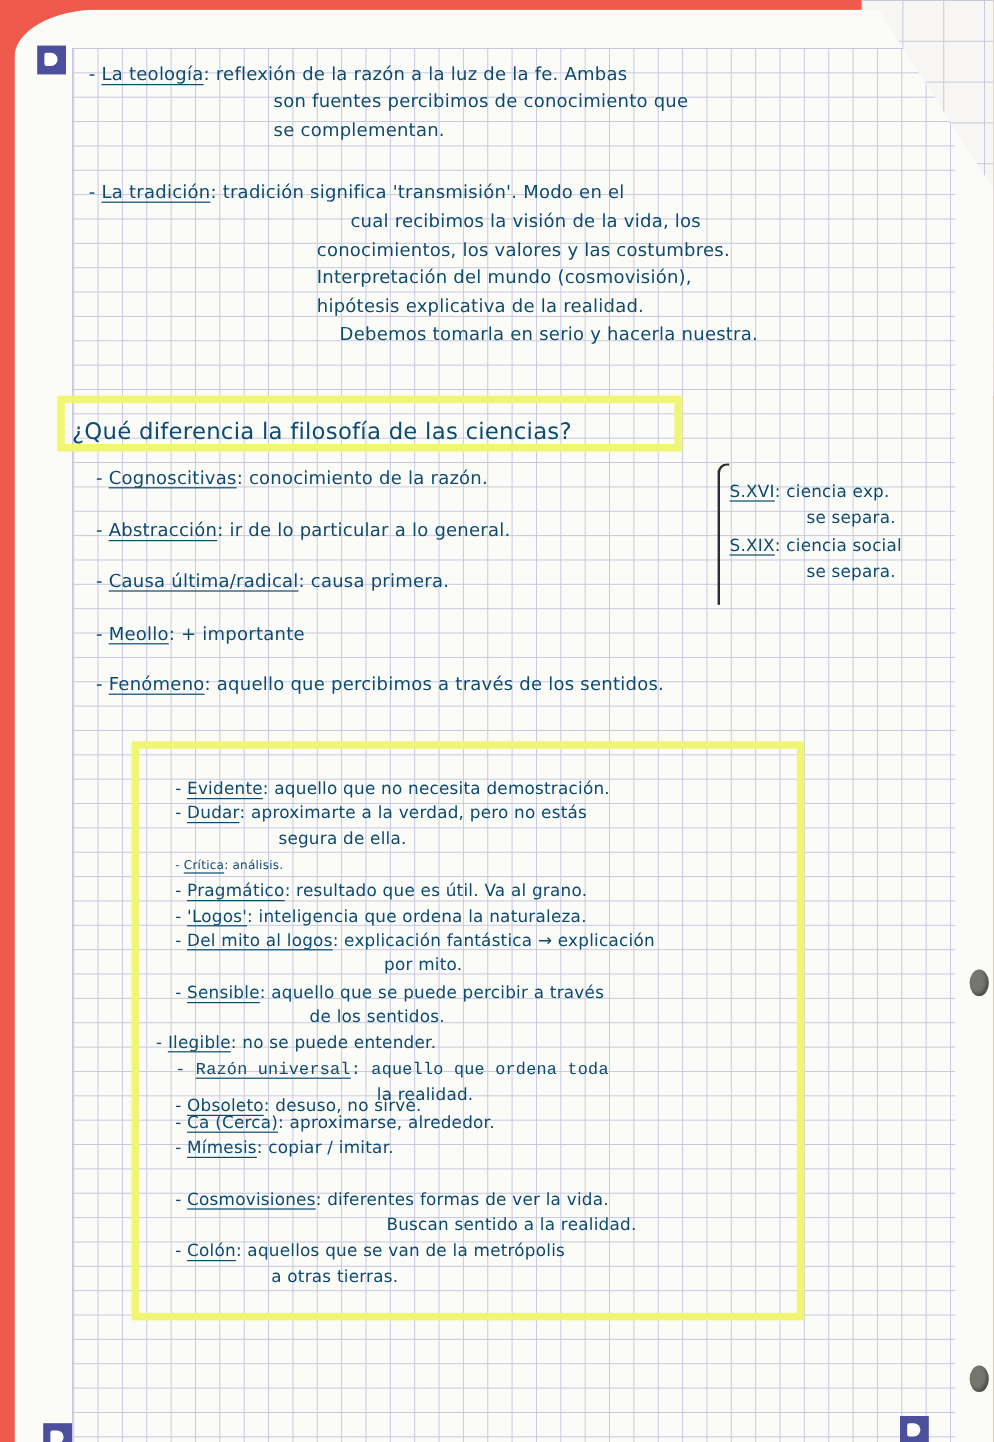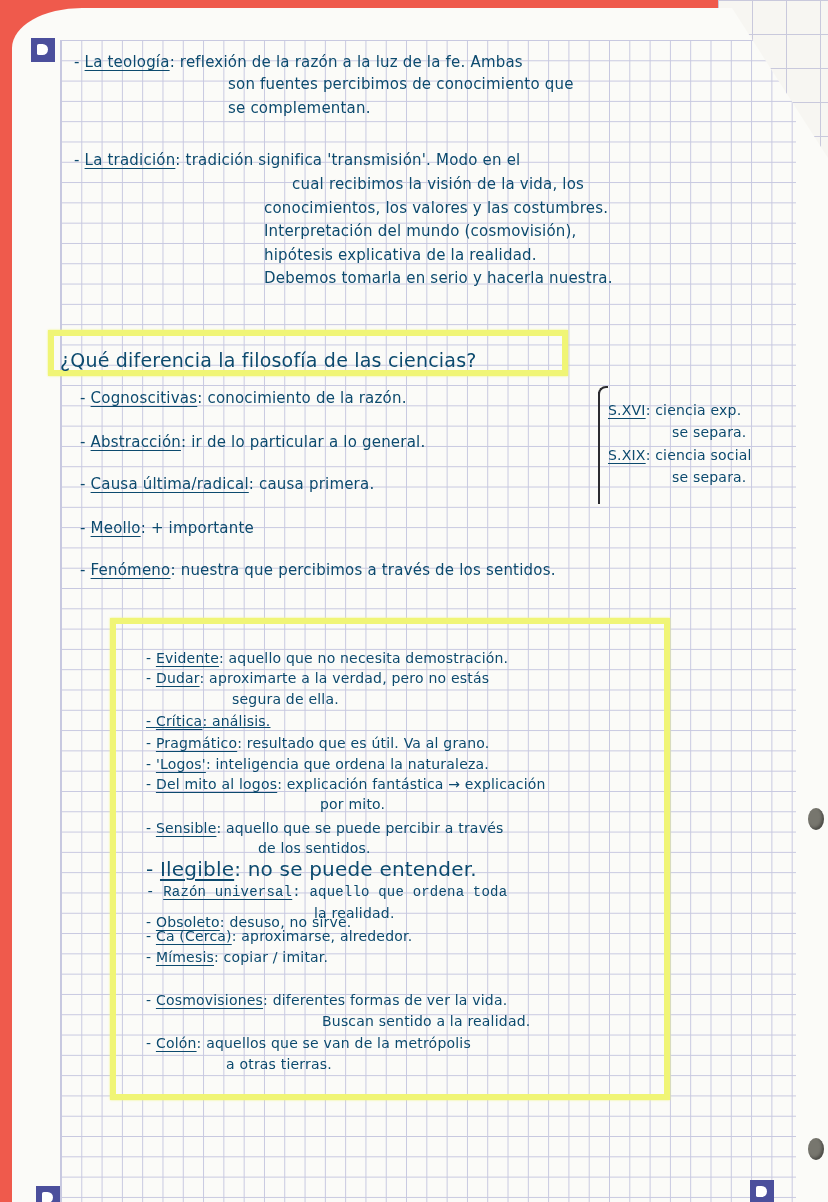--- a/index.html
+++ b/index.html
@@ -86,39 +86,39 @@
 <div class="hand" style="left:228px;top:74px;">son fuentes percibimos de conocimiento que</div>
 <div class="hand" style="left:228px;top:98px;">se complementan.</div>
 
 <div class="hand" style="left:74px;top:150px;">
   <span>- </span><span class="term">La tradición</span><span>: tradición significa 'transmisión'. Modo en el</span>
 </div>
 <div class="hand" style="left:264px;top:174px;padding-left:28px;">cual recibimos la visión de la vida, los</div>
 <div class="hand" style="left:264px;top:198px;">conocimientos, los valores y las costumbres.</div>
 <div class="hand" style="left:264px;top:221px;">Interpretación del mundo (cosmovisión),</div>
 <div class="hand" style="left:264px;top:245px;">hipótesis explicativa de la realidad.</div>
-<div class="hand" style="left:264px;top:268px;">Debemos tomarla en serio y hacerla nuestra.</div>
+<div class="hand" style="left:264px;top:268px;padding-left:19px;">Debemos tomarla en serio y hacerla nuestra.</div>
 
 <div class="highlight-box" style="left:48px;top:330px;width:508px;height:34px;"></div>
 <div class="hand" style="left:60px;top:350px;font-size:19px;">¿Qué diferencia la filosofía de las ciencias?</div>
 
 <div class="hand" style="left:80px;top:388px;">
   <span>- </span><span class="term">Cognoscitivas</span><span>: conocimiento de la razón.</span>
 </div>
 <div class="hand" style="left:80px;top:432px;">
   <span>- </span><span class="term">Abstracción</span><span>: ir de lo particular a lo general.</span>
 </div>
 <div class="hand" style="left:80px;top:474px;">
   <span>- </span><span class="term">Causa última/radical</span><span>: causa primera.</span>
 </div>
 <div class="hand" style="left:80px;top:518px;">
   <span>- </span><span class="term">Meollo</span><span>: + importante</span>
 </div>
 <div class="hand" style="left:80px;top:560px;">
-  <span>- </span><span class="term">Fenómeno</span><span>: nuestra que percibimos a través de los sentidos.</span>
+  <span>- </span><span class="term">Fenómeno</span><span>: aquello que percibimos a través de los sentidos.</span>
 </div>
 
 <div class="brace"></div>
 <div class="hand" style="left:608px;top:400px;font-size:14px;">
   <span class="term">S.XVI</span><span>: ciencia exp.</span>
 </div>
 <div class="hand" style="left:672px;top:422px;font-size:14px;">se separa.</div>
 <div class="hand" style="left:608px;top:445px;font-size:14px;">
   <span class="term">S.XIX</span><span>: ciencia social</span>
 </div>
@@ -126,38 +126,38 @@
 
 <div class="highlight-box" style="left:110px;top:618px;width:548px;height:470px;"></div>
 
 <div class="hand" style="left:146px;top:648px;font-size:14px;">
   <span>- </span><span class="term">Evidente</span><span>: aquello que no necesita demostración.</span>
 </div>
 <div class="hand" style="left:146px;top:668px;font-size:14px;">
   <span>- </span><span class="term">Dudar</span><span>: aproximarte a la verdad, pero no estás</span>
 </div>
 <div class="hand" style="left:232px;top:689px;font-size:14px;">segura de ella.</div>
-<div class="hand" style="left:146px;top:711px;font-size:14px;text-decoration:underline;">
+<div class="hand" style="left:146px;top:711px;font-size:10px;">
   <span>- </span><span class="term">Crítica</span><span>: análisis.</span>
 </div>
 <div class="hand" style="left:146px;top:733px;font-size:14px;">
   <span>- </span><span class="term">Pragmático</span><span>: resultado que es útil. Va al grano.</span>
 </div>
 <div class="hand" style="left:146px;top:754px;font-size:14px;">
   <span>- </span><span class="term">'Logos'</span><span>: inteligencia que ordena la naturaleza.</span>
 </div>
 <div class="hand" style="left:146px;top:774px;font-size:14px;">
   <span>- </span><span class="term">Del mito al logos</span><span>: explicación fantástica → explicación</span>
 </div>
 <div class="hand" style="left:320px;top:794px;font-size:14px;">por mito.</div>
 <div class="hand" style="left:146px;top:818px;font-size:14px;">
   <span>- </span><span class="term">Sensible</span><span>: aquello que se puede percibir a través</span>
 </div>
 <div class="hand" style="left:258px;top:838px;font-size:14px;">de los sentidos.</div>
-<div class="hand" style="left:146px;top:859px;font-size:20px;">
+<div class="hand" style="left:130px;top:859px;font-size:14px;">
   <span>- </span><span class="term">Ilegible</span><span>: no se puede entender.</span>
 </div>
 <div class="hand" style="left:146px;top:882px;font-size:14px;font-family:Liberation Mono, monospace;">
   <span>- </span><span class="term">Razón universal</span><span>: aquello que ordena toda</span>
 </div>
 <div class="hand" style="left:314px;top:903px;font-size:14px;">la realidad.</div>
 <div class="hand" style="left:146px;top:926px;font-size:14px;">
   <span>- </span><span class="term">Ca (Cerca)</span><span>: aproximarse, alrededor.</span>
 </div>
 <div class="hand" style="left:146px;top:947px;font-size:14px;">

